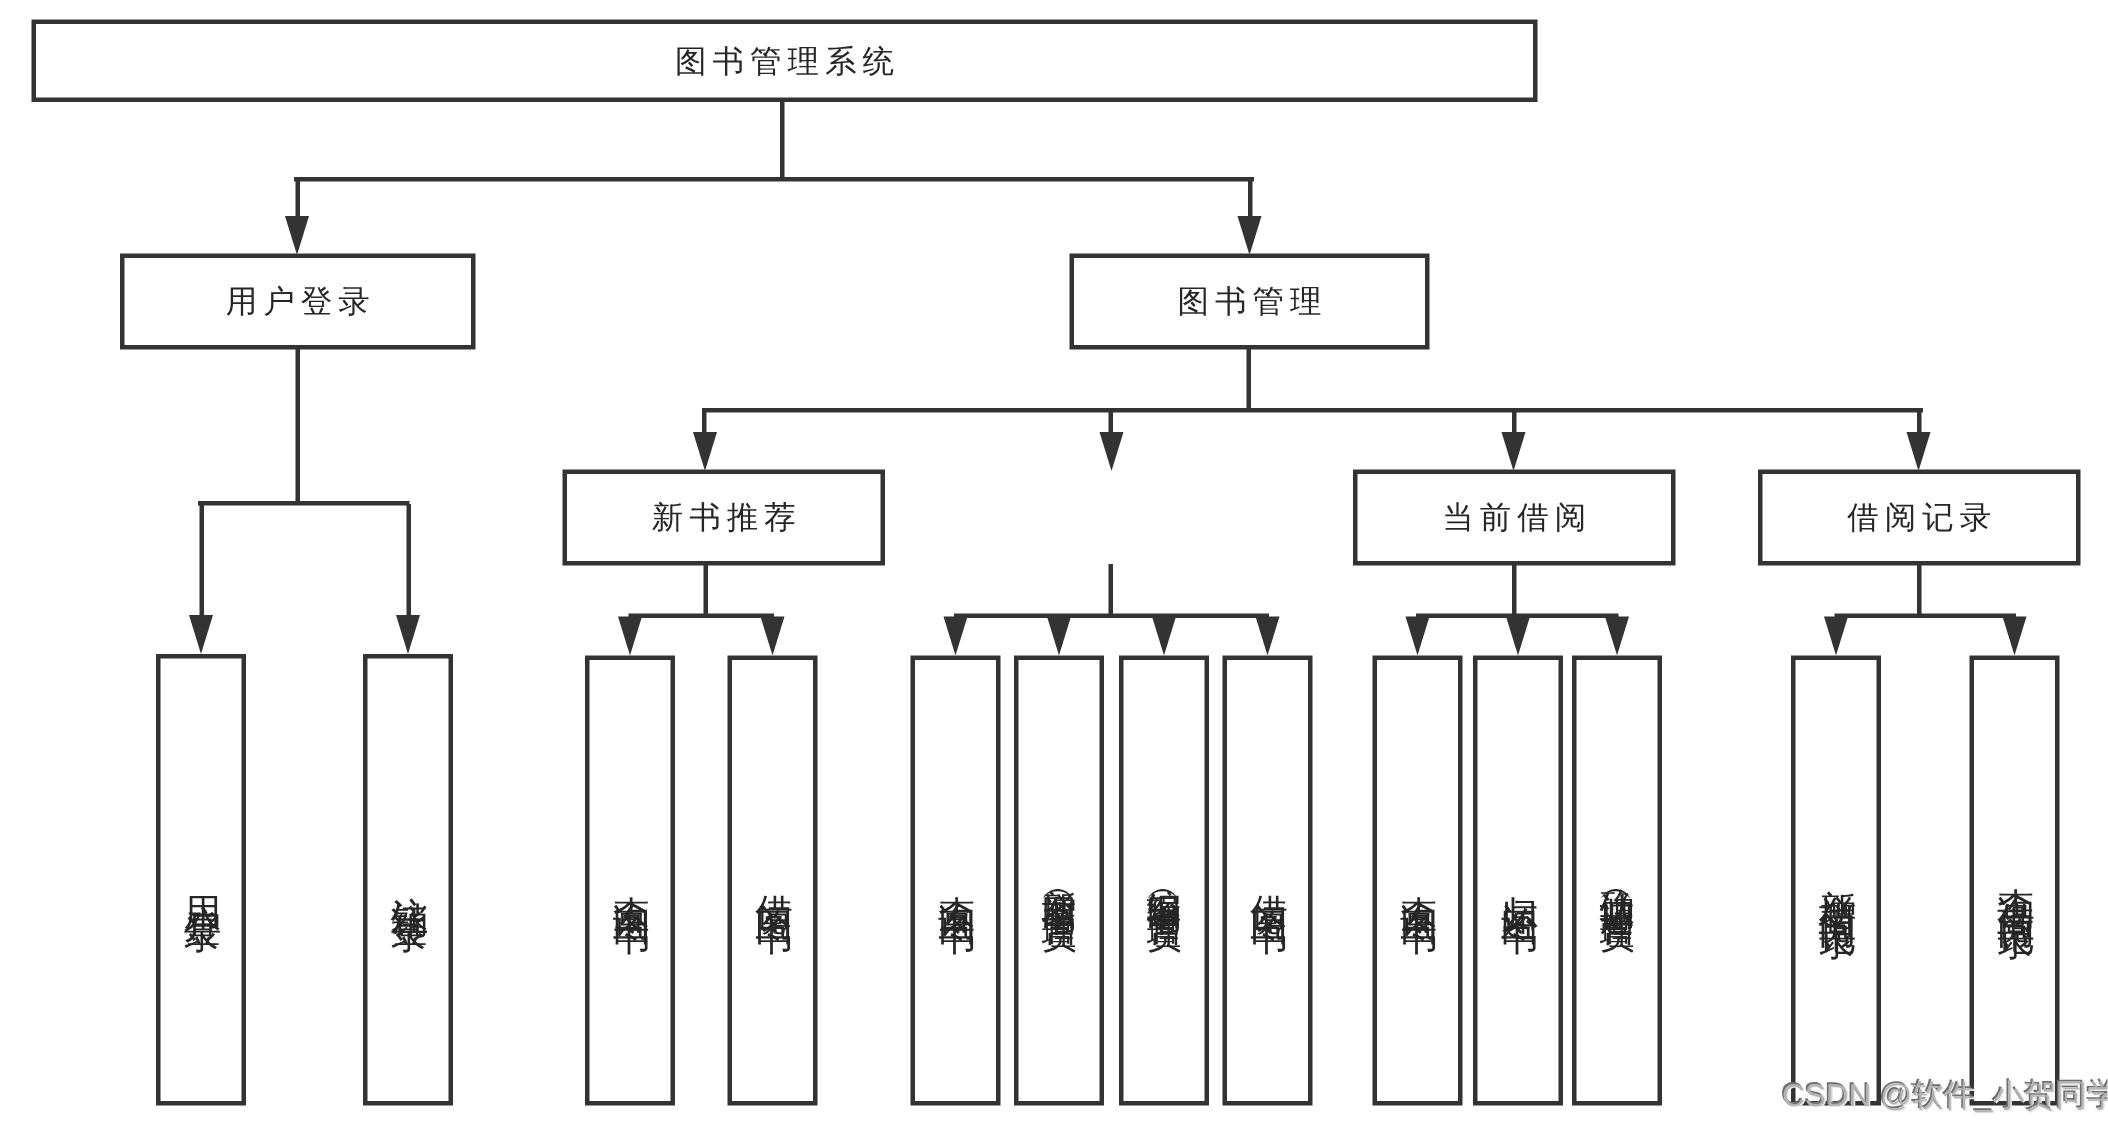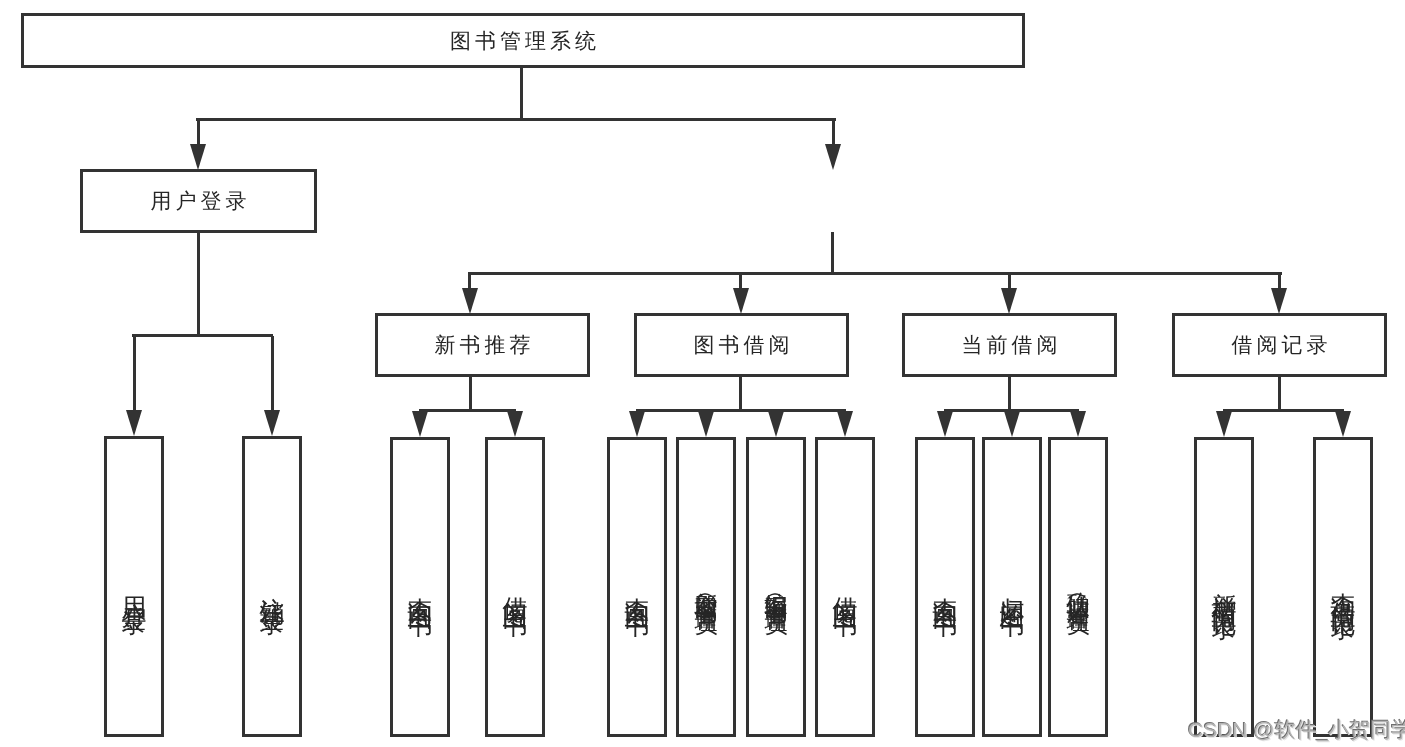--- a/index.html
+++ b/index.html
@@ -44,20 +44,23 @@
   <div class="vline" style="left:520px;top:68px;height:52px;"></div>
   <div class="hline" style="left:196px;top:118px;width:640px;"></div>
   <div class="vline" style="left:197px;top:118px;height:28px;"></div>
   <div class="vline" style="left:832px;top:118px;height:28px;"></div>
   <div class="arrowhead" style="left:190px;top:144px;"></div>
   <div class="arrowhead" style="left:825px;top:144px;"></div>
 
   <div class="box" style="left:80px;top:169px;width:237px;height:64px;">
     <span class="hlabel">用户登录</span>
   </div>
+  <div class="box" style="left:713px;top:169px;width:240px;height:64px;">
+    <span class="hlabel">图书管理</span>
+  </div>
 
   <div class="vline" style="left:197px;top:232px;height:104px;"></div>
   <div class="hline" style="left:132px;top:334px;width:141px;"></div>
   <div class="vline" style="left:133px;top:336px;height:76px;"></div>
   <div class="vline" style="left:271px;top:336px;height:76px;"></div>
   <div class="arrowhead" style="left:126px;top:410px;"></div>
   <div class="arrowhead" style="left:264px;top:410px;"></div>
 
   <div class="vline" style="left:831px;top:232px;height:42px;"></div>
   <div class="hline" style="left:468px;top:272px;width:814px;"></div>
@@ -65,23 +68,20 @@
   <div class="vline" style="left:739px;top:274px;height:16px;"></div>
   <div class="vline" style="left:1008px;top:274px;height:16px;"></div>
   <div class="vline" style="left:1278px;top:274px;height:16px;"></div>
   <div class="arrowhead" style="left:462px;top:288px;"></div>
   <div class="arrowhead" style="left:733px;top:288px;"></div>
   <div class="arrowhead" style="left:1001px;top:288px;"></div>
   <div class="arrowhead" style="left:1271px;top:288px;"></div>
 
   <div class="box" style="left:375px;top:313px;width:215px;height:64px;">
     <span class="hlabel">新书推荐</span>
-  </div>
-  <div class="box" style="left:634px;top:313px;width:215px;height:64px;">
-    <span class="hlabel">图书借阅</span>
   </div>
   <div class="box" style="left:902px;top:313px;width:215px;height:64px;">
     <span class="hlabel">当前借阅</span>
   </div>
   <div class="box" style="left:1172px;top:313px;width:215px;height:64px;">
     <span class="hlabel">借阅记录</span>
   </div>
 
   <div class="vline" style="left:469px;top:376px;height:35px;"></div>
   <div class="hline" style="left:419px;top:409px;width:97px;"></div>

